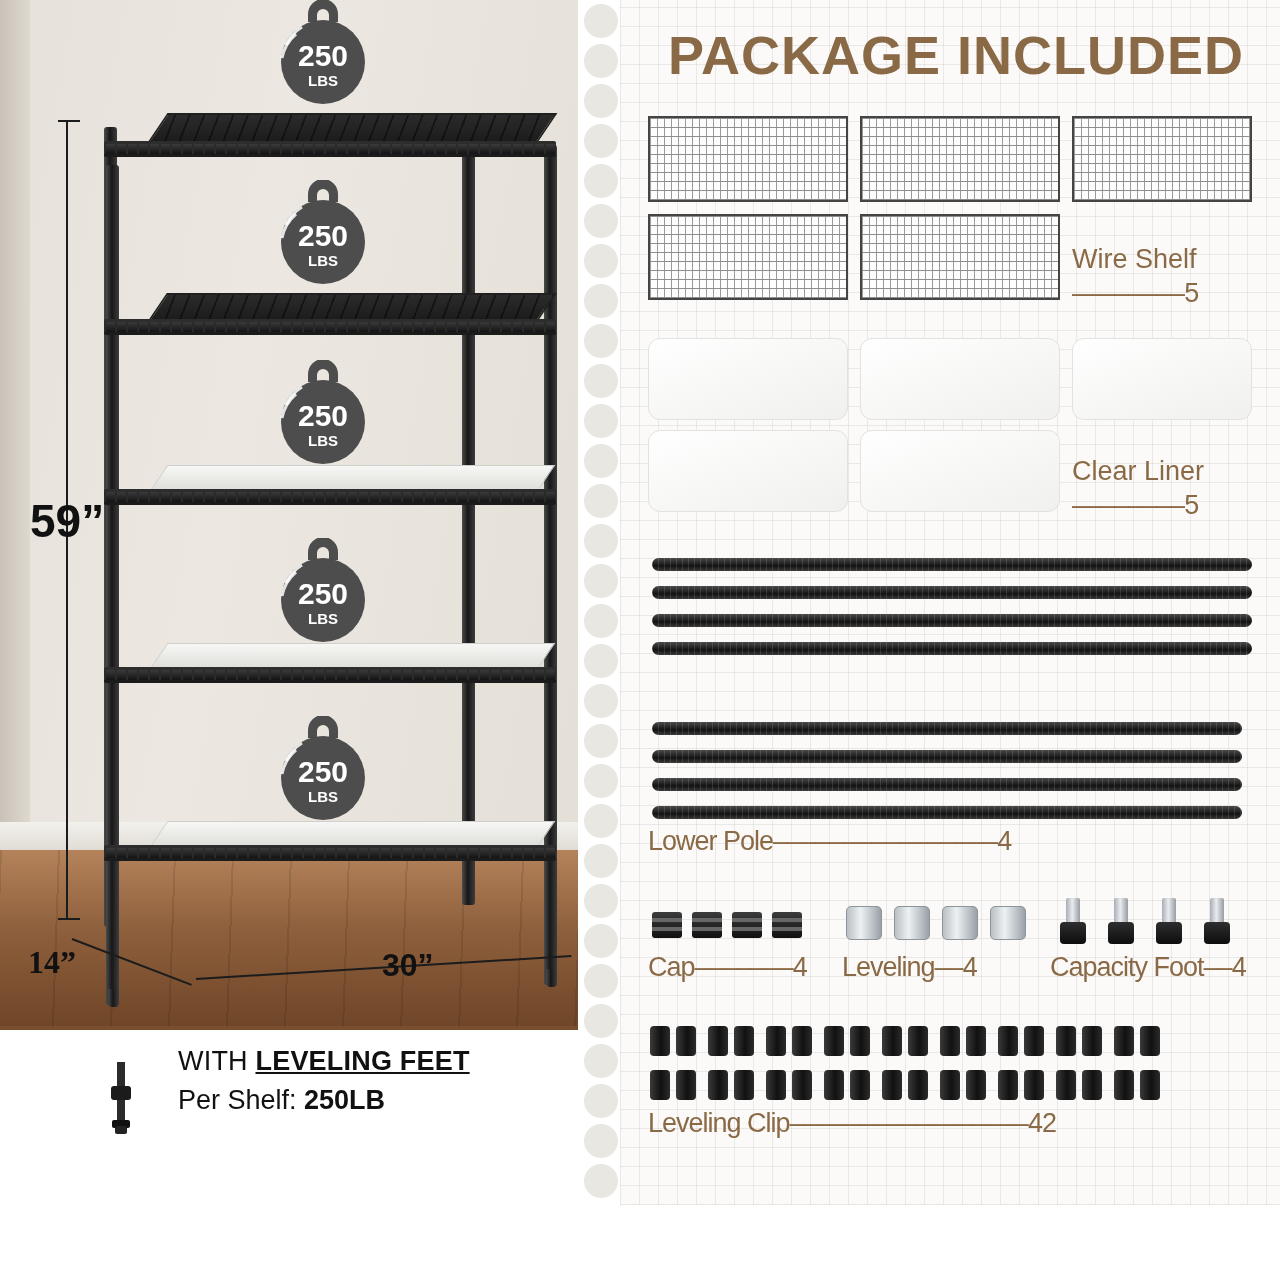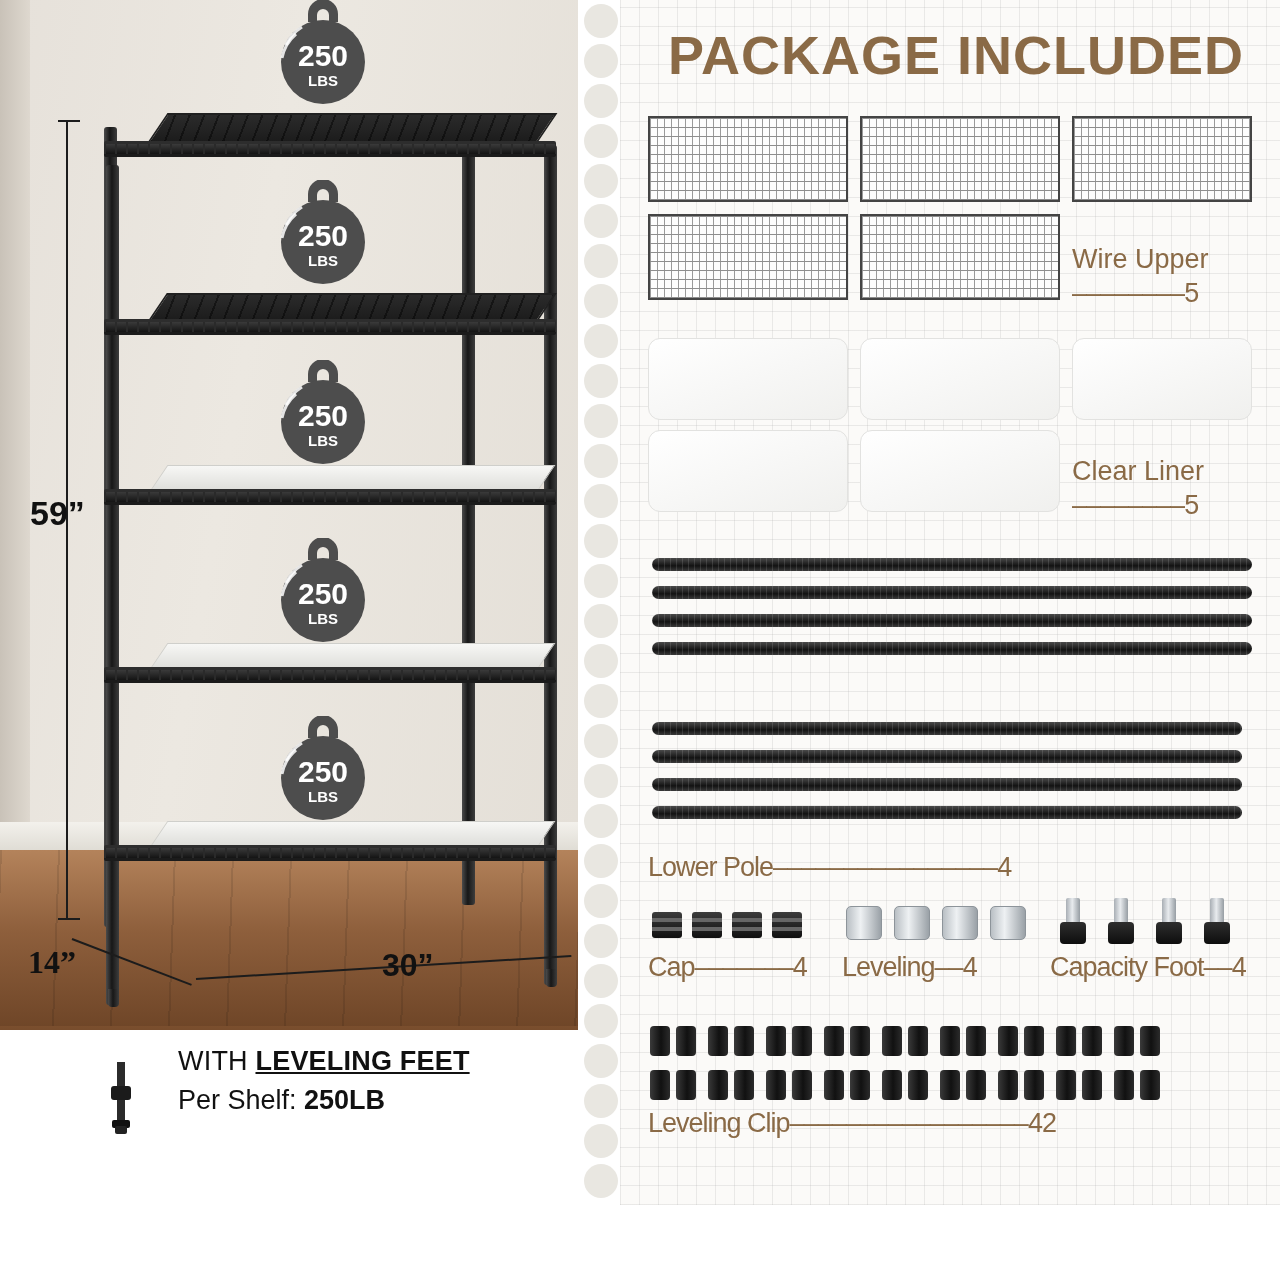--- a/index.html
+++ b/index.html
@@ -282,21 +282,21 @@
         <path d="M18 45 a42 42 0 0 1 16 -18" stroke="#ffffff" stroke-width="3" fill="none" opacity=".85"></path>
         <path d="M14 58 a42 42 0 0 1 14 -24" stroke="#ffffff" stroke-width="3" fill="none" opacity=".85"></path>
         <text x="55" y="66" text-anchor="middle" fill="#ffffff" font-family="Liberation Sans, sans-serif" font-size="30" font-weight="bold">250</text>
         <text x="55" y="86" text-anchor="middle" fill="#ffffff" font-family="Liberation Sans, sans-serif" font-size="15" font-weight="bold">LBS</text>
       </svg>
     </div>
 
     <div class="dim-line" style="left:66px; top:120px; width:2px; height:800px;"></div>
     <div class="dim-line" style="left:58px; top:120px; width:22px; height:2px;"></div>
     <div class="dim-line" style="left:58px; top:918px; width:22px; height:2px;"></div>
-    <div class="dim-label" style="left:30px; top:494px; font-size:34px;">59”</div>
+    <div class="dim-label" style="left:30px; top:494px; font-size:46px;">59”</div>
 
     <div class="dim-line" style="left:196px; top:978px; width:376px; height:2px; transform:rotate(-3.5deg); transform-origin:left center;"></div>
     <div class="dim-label" style="left:382px; top:947px; font-size:32px;">30”</div>
 
     <div class="dim-line" style="left:72px; top:938px; width:128px; height:2px; transform:rotate(21deg); transform-origin:left center;"></div>
     <div class="dim-label" style="left:28px; top:944px; font-size:32px;font-family:Liberation Serif, serif;">14”</div>
 
     <div class="feet-box">
       <svg width="40" height="80" viewBox="0 0 40 80">
         <rect x="16" y="2" width="8" height="26" fill="#2b2b2b"></rect>
@@ -351,21 +351,21 @@
 
   <div class="right-panel">
     <div class="pkg-title">PACKAGE INCLUDED</div>
 
     <div class="ws" style="left:28px; top:116px; width:200px; height:86px;"></div>
     <div class="ws" style="left:240px; top:116px; width:200px; height:86px;"></div>
     <div class="ws" style="left:452px; top:116px; width:180px; height:86px;"></div>
     <div class="ws" style="left:28px; top:214px; width:200px; height:86px;"></div>
     <div class="ws" style="left:240px; top:214px; width:200px; height:86px;"></div>
     <div class="label" style="left:452px; top:244px;">
-      <span>Wire Upper</span>
+      <span>Wire Shelf</span>
     </div>
     <div class="label dash" style="left:452px; top:278px;">
       <span>––––––––</span><span>5</span>
     </div>
 
     <div class="liner-thumb" style="left:28px; top:338px; width:200px; height:82px;"></div>
     <div class="liner-thumb" style="left:240px; top:338px; width:200px; height:82px;"></div>
     <div class="liner-thumb" style="left:452px; top:338px; width:180px; height:82px;"></div>
     <div class="liner-thumb" style="left:28px; top:430px; width:200px; height:82px;"></div>
     <div class="liner-thumb" style="left:240px; top:430px; width:200px; height:82px;"></div>
@@ -378,21 +378,21 @@
 
     <div class="pole" style="left:32px; top:558px; width:600px;"></div>
     <div class="pole" style="left:32px; top:586px; width:600px;"></div>
     <div class="pole" style="left:32px; top:614px; width:600px;"></div>
     <div class="pole" style="left:32px; top:642px; width:600px;"></div>
 
     <div class="pole" style="left:32px; top:722px; width:590px;"></div>
     <div class="pole" style="left:32px; top:750px; width:590px;"></div>
     <div class="pole" style="left:32px; top:778px; width:590px;"></div>
     <div class="pole" style="left:32px; top:806px; width:590px;"></div>
-    <div class="label dash" style="left:28px; top:852px;">
+    <div class="label dash" style="left:28px; top:826px;">
       <span>Lower Pole</span><span>––––––––––––––––</span><span>4</span>
     </div>
 
     <div class="cap" style="left:32px; top:912px;"></div>
     <div class="cap" style="left:72px; top:912px;"></div>
     <div class="cap" style="left:112px; top:912px;"></div>
     <div class="cap" style="left:152px; top:912px;"></div>
     <div class="label dash" style="left:28px; top:952px;">
       <span>Cap</span><span>–––––––</span><span>4</span>
     </div>

